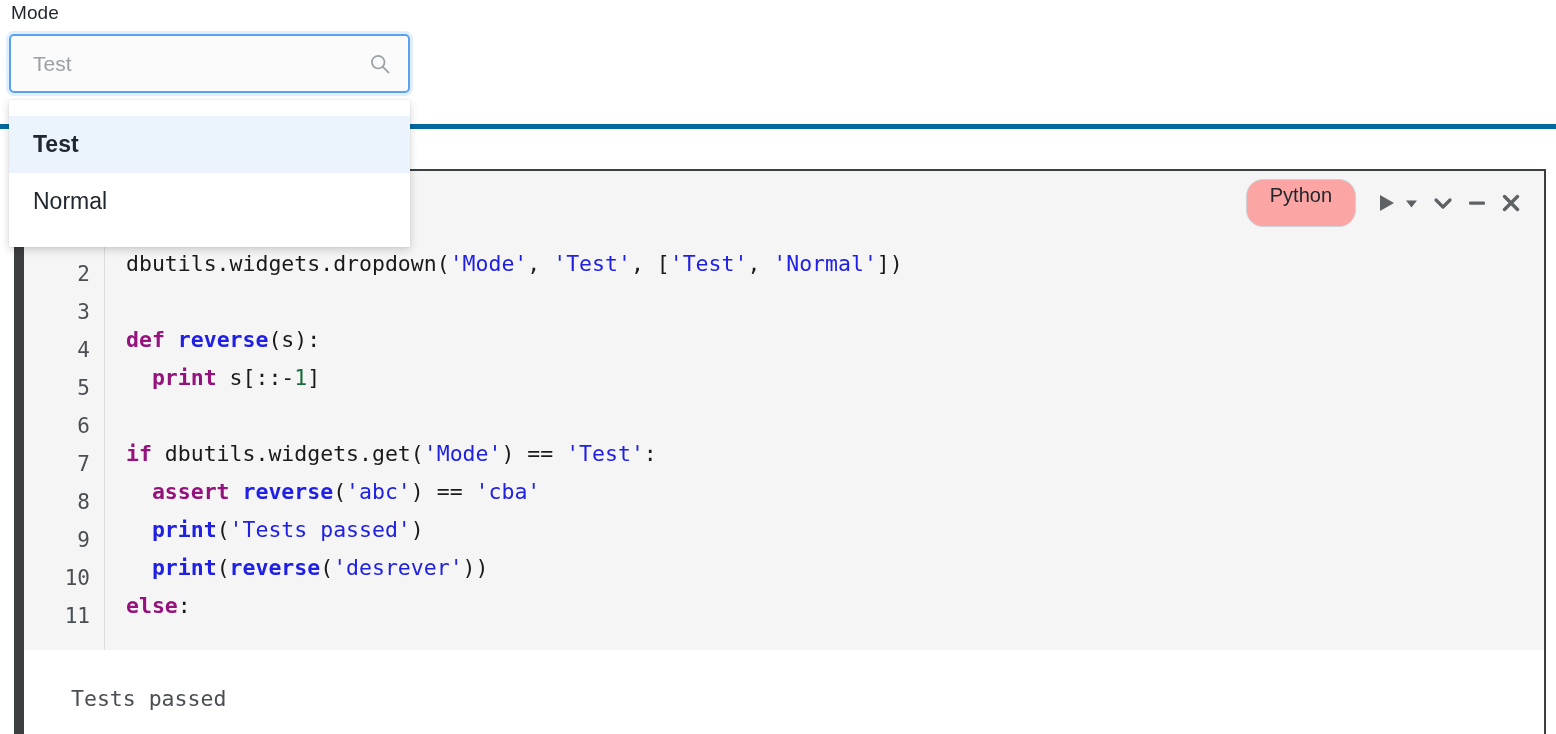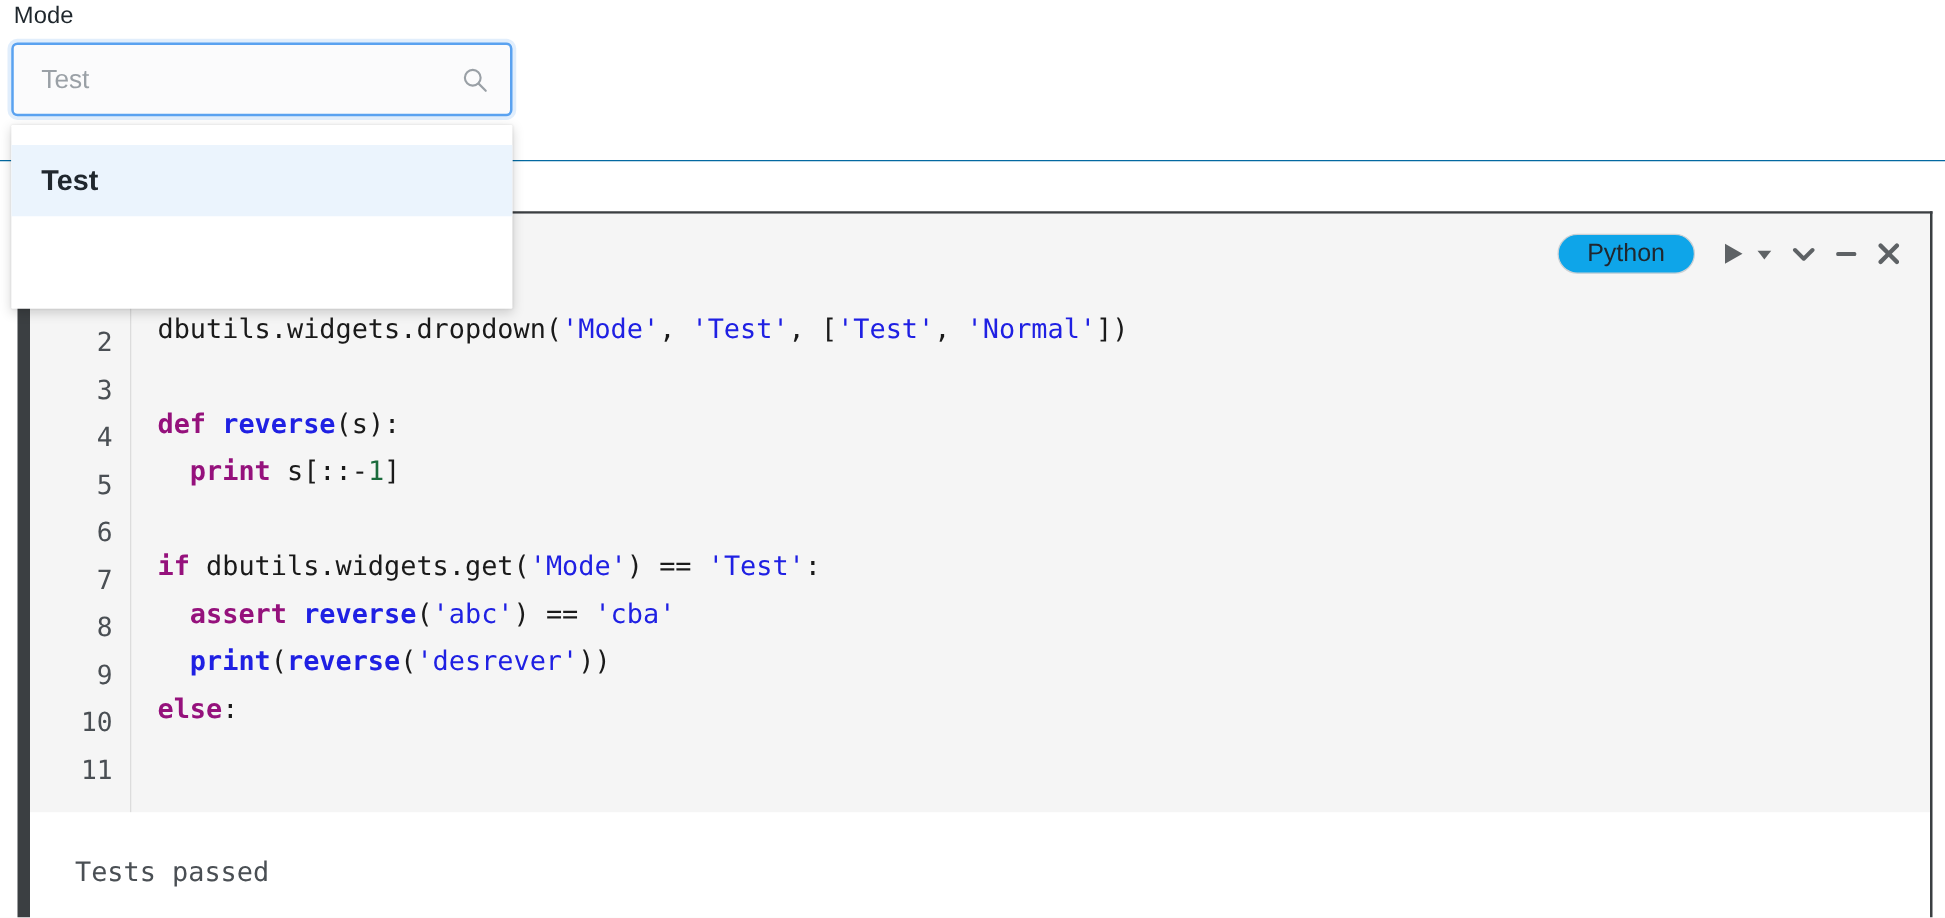--- a/index.html
+++ b/index.html
@@ -16,21 +16,21 @@
     -webkit-font-smoothing: antialiased;
   }
 
   
   #widget-panel {
     position: absolute;
     left: 0; top: 0;
     width: 1556px;
     height: 129px;
     background: #ffffff;
-    border-bottom: 1px solid #0369a1;
+    border-bottom: 5px solid #0369a1;
     box-sizing: border-box;
   }
   #widget-label {
     position: absolute;
     left: 11px;
     top: 2px;
     font-size: 19px;
     color: #1f272d;
     letter-spacing: .1px;
   }
@@ -135,26 +135,26 @@
     position: absolute;
     right: 16px;
     top: 13px;
     height: 38px;
     display: flex;
     align-items: center;
     gap: 0px;
     z-index: 20;
   }
   #language-pill {
-    height: 32px;
+    height: 48px;
     line-height: 30px;
     padding: 0 23px;
     border: 1px solid #ccd1d5;
     border-radius: 17px;
-    background: #0ea5e9;
+    background: #fca5a5;
     font-size: 20px;
     color: #20272e;
     box-sizing: border-box;
     margin-right: 18px;
     white-space: nowrap;
   }
   .tb-icon {
     display: flex;
     align-items: center;
     justify-content: center;
@@ -225,21 +225,21 @@
   
   #output-area {
     position: absolute;
     left: 0;
     top: 479px;
     right: 0;
     bottom: 0;
     background: #ffffff;
   }
   #output-text {
-    padding: 36px 0 0 36px;
+    padding: 36px 0 0 47px;
     font-family: "DejaVu Sans Mono", monospace;
     font-size: 21.5px;
     color: #4a4f54;
     white-space: pre;
   }
 </style>
 </head>
 <body>
 
 <div id="widget-panel">
@@ -251,20 +251,21 @@
       <svg width="22" height="22" viewBox="0 0 22 22" fill="none" stroke="#9aa0a6" stroke-width="1.7">
         <circle cx="9.2" cy="9.2" r="6.3"></circle>
         <line x1="13.9" y1="13.9" x2="19.6" y2="19.6" stroke-linecap="round"></line>
       </svg>
     </span>
   </div>
 </div>
 
 <div id="dropdown-menu">
   <div class="dropdown-option selected" id="dropdown-option-0">Test</div>
+  <div class="dropdown-option">Normal</div>
 </div>
 
 <div id="cell">
   <div id="cell-select-bar"></div>
 
   <div id="cell-body">
 
     <div id="cell-toolbar">
       <div id="language-pill">Python</div>
 
@@ -318,20 +319,21 @@
       </div>
 
       <div id="code-lines">
           <div class="code-line"><span class="tok-plain">dbutils</span>.<span class="tok-plain">widgets</span>.<span class="tok-plain">dropdown</span>(<span class="tok-str">'Mode'</span>, <span class="tok-str">'Test'</span>, [<span class="tok-str">'Test'</span>, <span class="tok-str">'Normal'</span>])</div>
           <div class="code-line">&nbsp;</div>
           <div class="code-line"><span class="tok-kw">def</span> <span class="tok-fn">reverse</span>(<span class="tok-plain">s</span>):</div>
           <div class="code-line">  <span class="tok-kw">print</span> <span class="tok-plain">s</span>[::-<span class="tok-num">1</span>]</div>
           <div class="code-line">&nbsp;</div>
           <div class="code-line"><span class="tok-kw">if</span> <span class="tok-plain">dbutils</span>.<span class="tok-plain">widgets</span>.<span class="tok-plain">get</span>(<span class="tok-str">'Mode'</span>) == <span class="tok-str">'Test'</span>:</div>
           <div class="code-line">  <span class="tok-kw">assert</span> <span class="tok-fn">reverse</span>(<span class="tok-str">'abc'</span>) == <span class="tok-str">'cba'</span></div>
+          <div class="code-line">  <span class="tok-fn">print</span>(<span class="tok-str">'Tests passed'</span>)</div>
           <div class="code-line">  <span class="tok-fn">print</span>(<span class="tok-fn">reverse</span>(<span class="tok-str">'desrever'</span>))</div>
           <div class="code-line"><span class="tok-kw">else</span>:</div>
         </div>
     </div>
 
     <div id="output-area">
       <div id="output-text">Tests passed</div>
     </div>
 
   </div>

